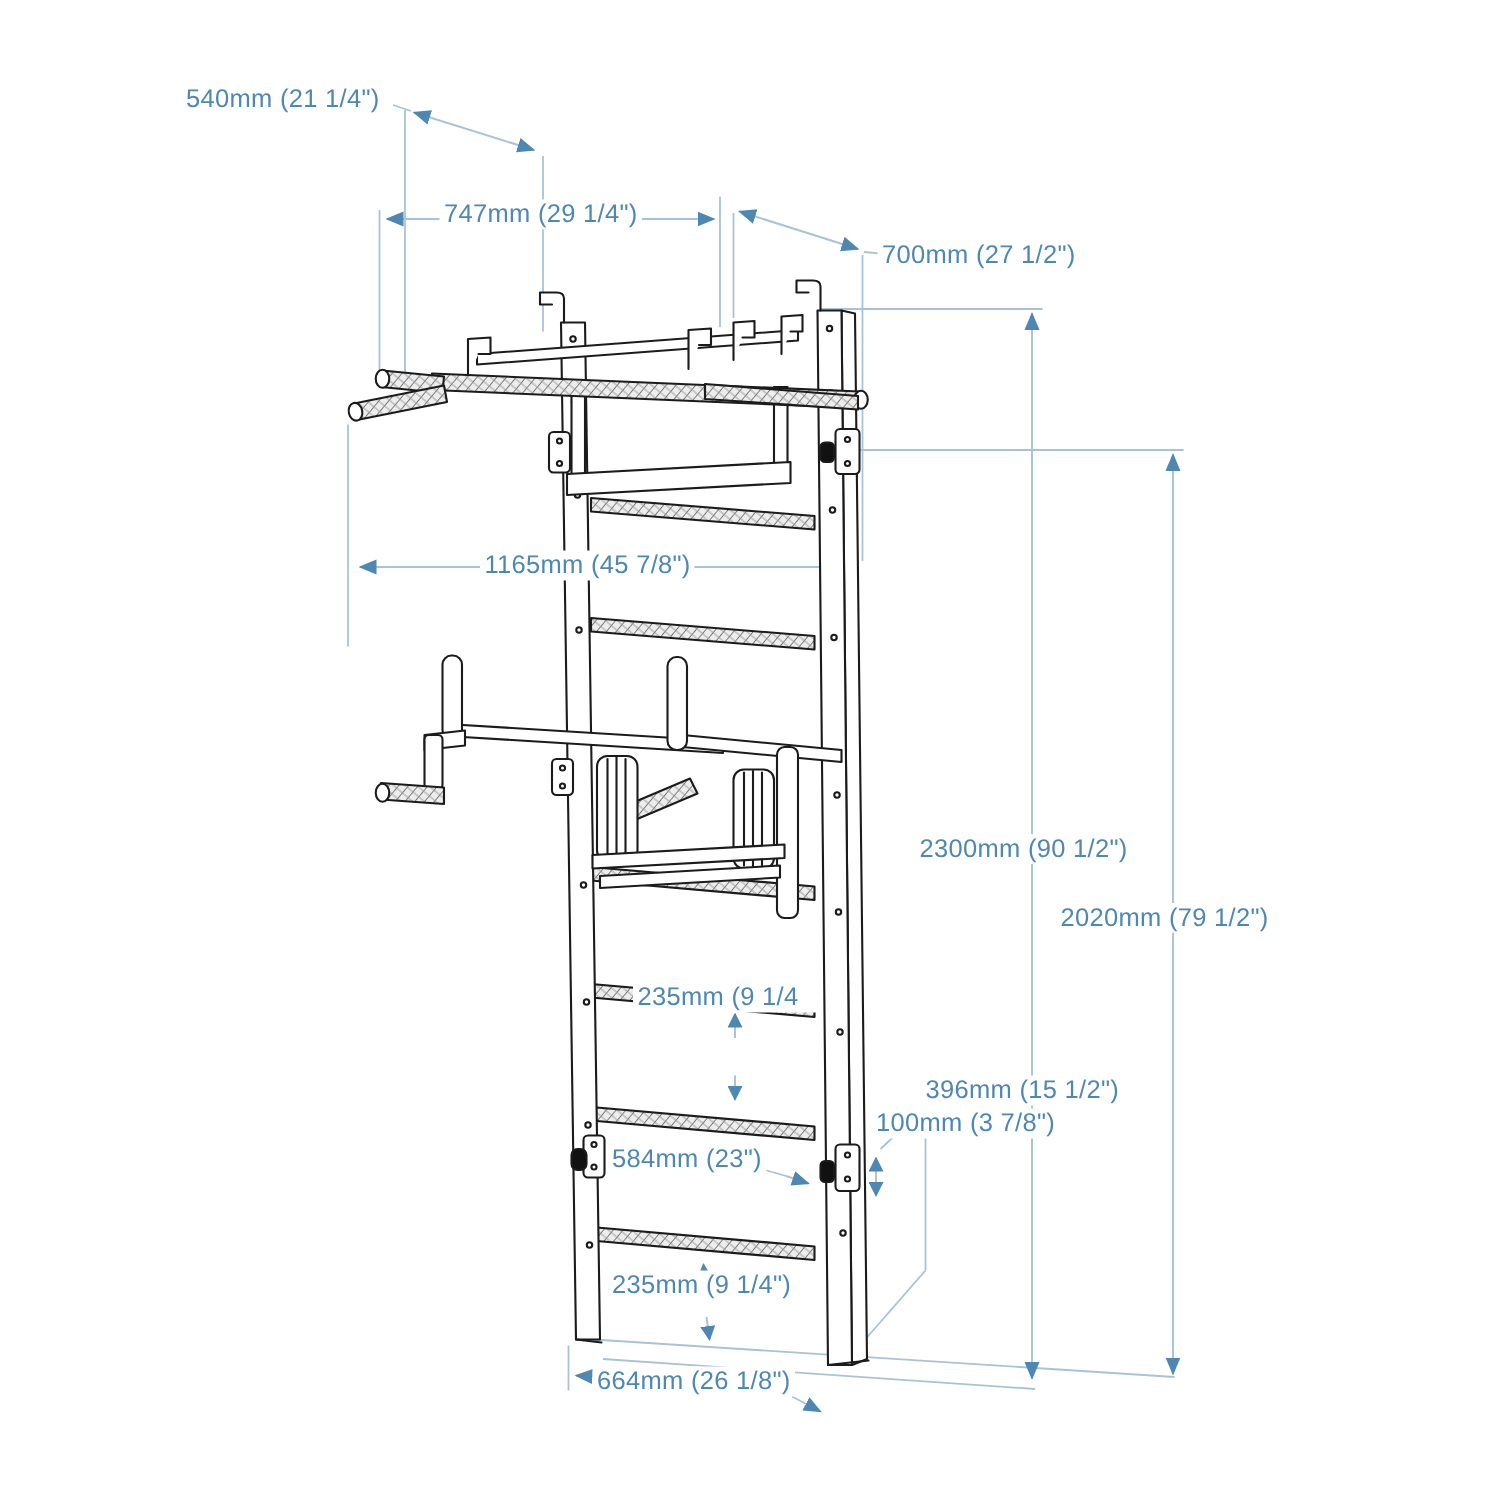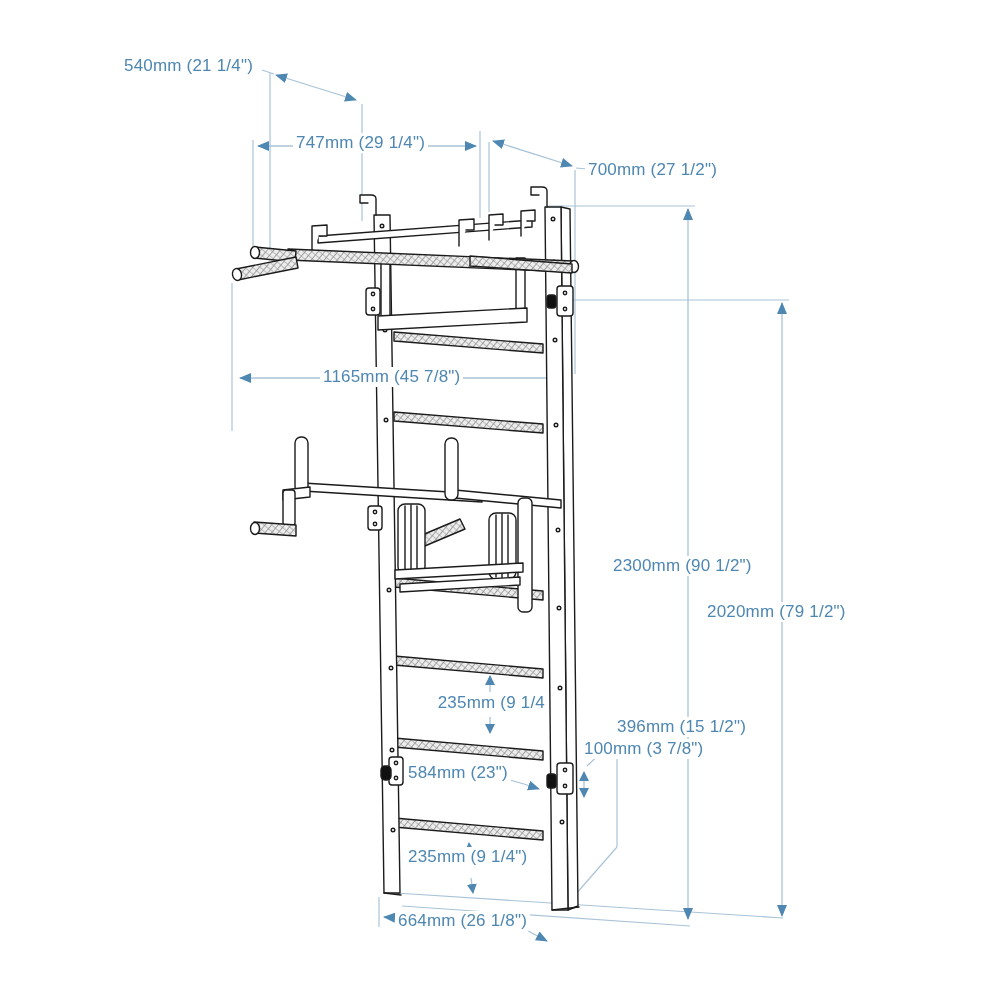--- a/index.html
+++ b/index.html
@@ -195,20 +195,20 @@
     </g>
   </g>
 </svg>
 
   <div class="dim-label" style="left:121px;top:56px;">540mm (21 1/4")</div>
   <div class="dim-label" style="left:293px;top:133px;">747mm (29 1/4")</div>
   <div class="dim-label" style="left:585px;top:160px;">700mm (27 1/2")</div>
   <div class="dim-label" style="left:320px;top:367px;">1165mm (45 7/8")</div>
   <div class="dim-label" style="left:610px;top:556px;">2300mm (90 1/2")</div>
   <div class="dim-label" style="left:704px;top:602px;">2020mm (79 1/2")</div>
-  <div class="dim-label clip" style="left:422px;top:693px;width:120px;text-align:right;">235mm (9 1/4</div>
+  <div class="dim-label clip" style="left:422px;top:655px;width:120px;">235mm (9 1/4</div>
   <div class="dim-label" style="left:614px;top:717px;">396mm (15 1/2")</div>
   <div class="dim-label" style="left:581px;top:739px;">100mm (3 7/8")</div>
   <div class="dim-label" style="left:405px;top:763px;">584mm (23")</div>
   <div class="dim-label" style="left:405px;top:847px;">235mm (9 1/4")</div>
   <div class="dim-label" style="left:395px;top:911px;">664mm (26 1/8")</div>
 
 </div>
 
 </body></html>

